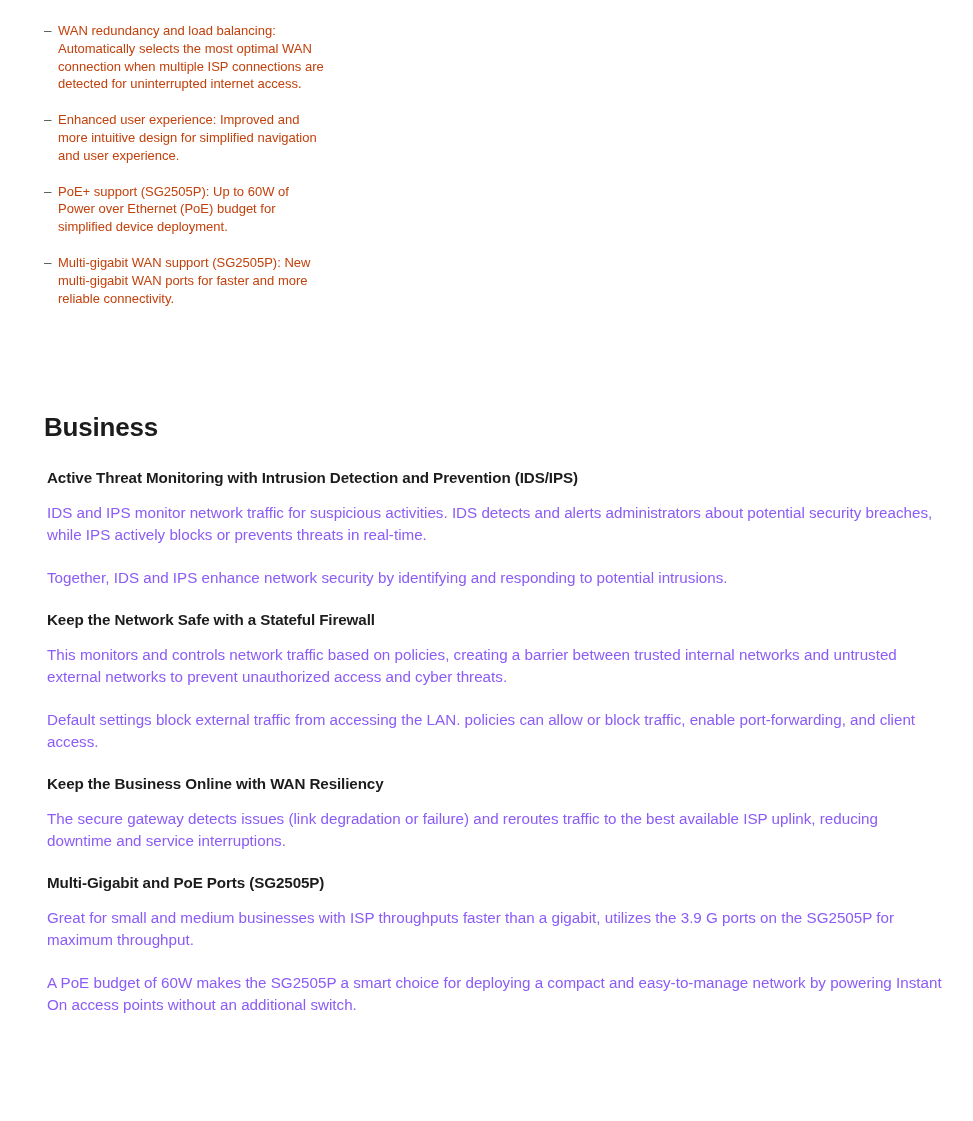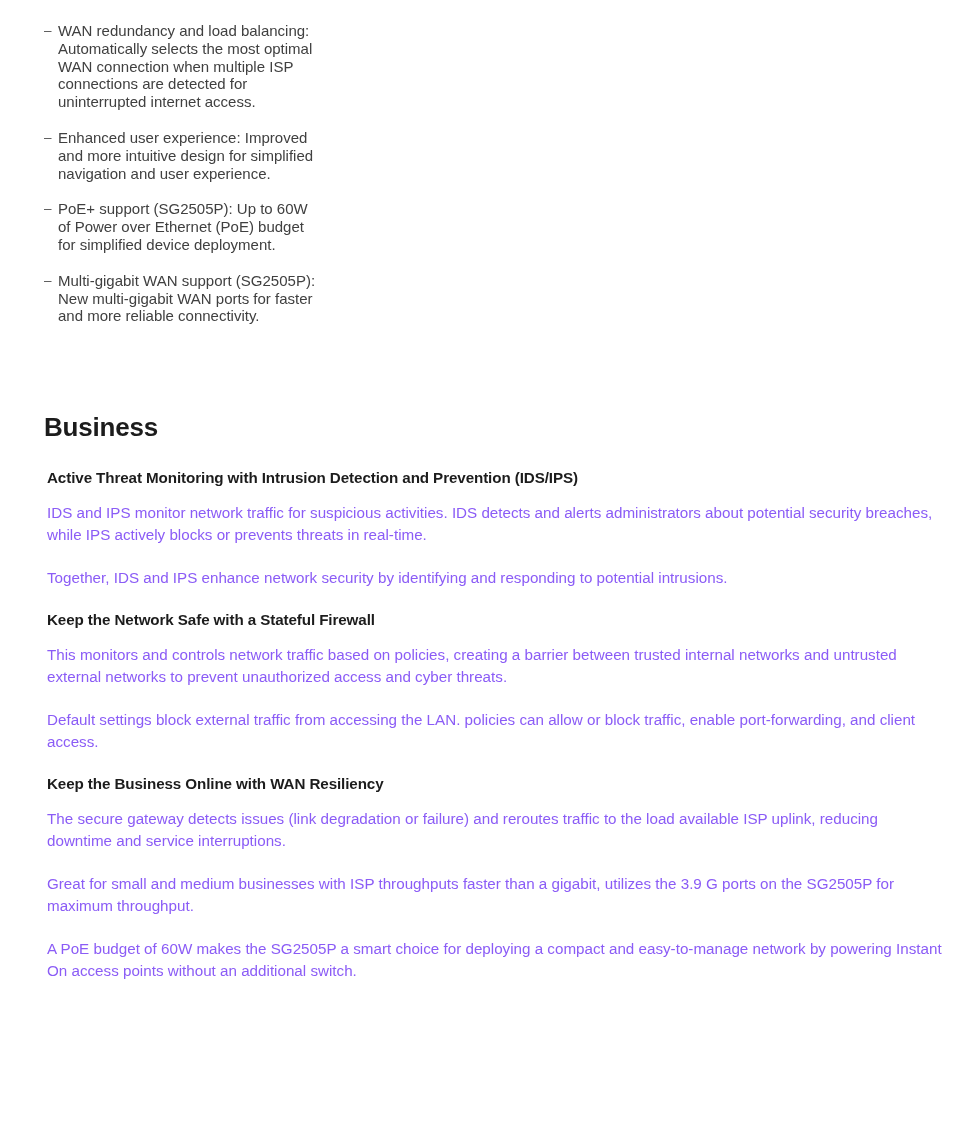--- a/index.html
+++ b/index.html
@@ -38,23 +38,23 @@
     margin-bottom: 0;
   }
   .bullet-dash {
     width: 14px;
     flex: 0 0 14px;
     font-size: 13.5px;
     line-height: 17.8px;
     color: #4a4a4a;
   }
   .bullet-text {
-    font-size: 15px;
+    font-size: 13px;
     line-height: 17.8px;
-    color: #404040;
+    color: #c2410c;
     flex: 1 1 auto;
   }
 
   
   .features-section {
     position: absolute;
     top: 412px;
     left: 44px;
     width: 900px;
   }
@@ -129,23 +129,24 @@
     </div>
 
     <div class="feature-block">
       <h3 class="feature-title">Keep the Network Safe with a Stateful Firewall</h3>
       <p class="feature-para">This monitors and controls network traffic based on policies, creating a barrier between trusted internal networks and untrusted external networks to prevent unauthorized access and cyber threats.</p>
       <p class="feature-para">Default settings block external traffic from accessing the LAN. policies can allow or block traffic, enable port-forwarding, and client access.</p>
     </div>
 
     <div class="feature-block">
       <h3 class="feature-title">Keep the Business Online with WAN Resiliency</h3>
-      <p class="feature-para">The secure gateway detects issues (link degradation or failure) and reroutes traffic to the load available ISP uplink, reducing downtime and service interruptions.</p>
+      <p class="feature-para">The secure gateway detects issues (link degradation or failure) and reroutes traffic to the best available ISP uplink, reducing downtime and service interruptions.</p>
     </div>
 
     <div class="feature-block">
+      <h3 class="feature-title">Multi-Gigabit and PoE Ports (SG2505P)</h3>
       <p class="feature-para">Great for small and medium businesses with ISP throughputs faster than a gigabit, utilizes the 3.9 G ports on the SG2505P for maximum throughput.</p>
       <p class="feature-para">A PoE budget of 60W makes the SG2505P a smart choice for deploying a compact and easy-to-manage network by powering Instant On access points without an additional switch.</p>
     </div>
 
   </div>
 
 </div>
 
 </body></html>

